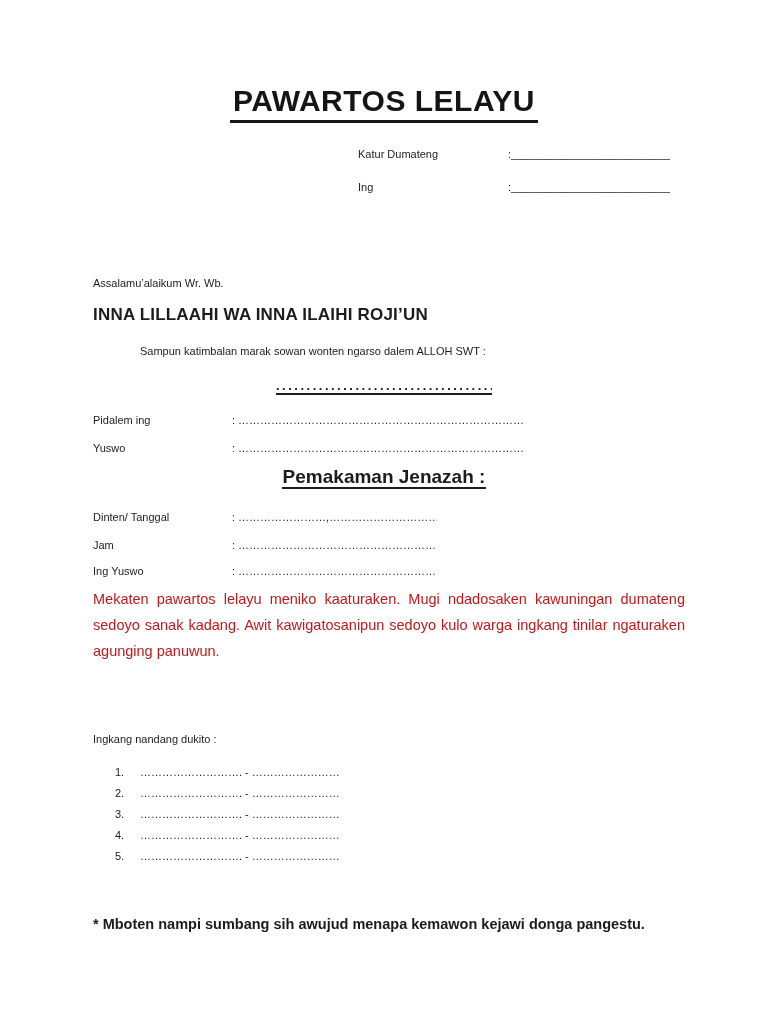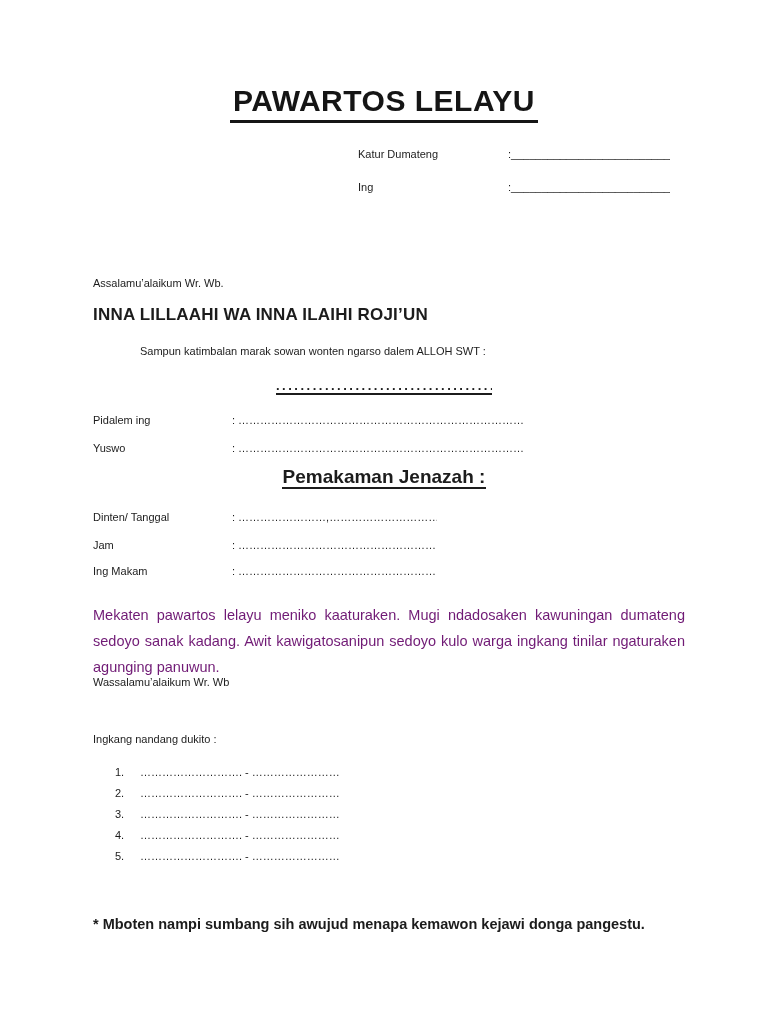--- a/index.html
+++ b/index.html
@@ -46,21 +46,21 @@
     display:inline-block;width:216px;overflow:hidden;white-space:nowrap;
     font-weight:700;font-size:13px;letter-spacing:2.5px;line-height:13px;
     border-bottom:2px solid #1c1c1c;padding-bottom:1px;color:#1c1c1c;
   }
   .burial-heading{
     display:inline-block;font-size:19px;font-weight:700;
     border-bottom:2px solid #1c1c1c;padding:0 1px 1px 1px;line-height:19px;
   }
   .paragraph{
     top:586px;left:93px;width:592px;
-    text-align:justify;font-size:14.5px;line-height:26px;color:#701a75;margin-top:16px;
+    text-align:justify;font-size:14.5px;line-height:26px;color:#b91c1c;
   }
   .mourner-num{left:115px;}
   .mourner-line{
     left:140px;max-width:200px;
     white-space:nowrap;overflow:hidden;
     display:inline-block;vertical-align:top;
   }
   .footnote{top:914px;left:93px;font-weight:700;font-size:14.5px;line-height:20px;}
 </style>
 </head>
@@ -97,26 +97,25 @@
   <div class="abs center-wrap" style="top:467px;">
     <span class="burial-heading">Pemakaman Jenazah :</span>
   </div>
 
   <div class="abs body-text field-label" style="top:507px;">Dinten/ Tanggal</div>
   <div class="abs body-text field-value w-short" style="top:507px;">: ……………………,………………………….</div>
 
   <div class="abs body-text field-label" style="top:535px;">Jam</div>
   <div class="abs body-text field-value w-short" style="top:535px;">: ………………………………………………………</div>
 
-  <div class="abs body-text field-label" style="top:561px;">Ing Makam</div>
+  <div class="abs body-text field-label" style="top:561px;">Ing Yuswo</div>
   <div class="abs body-text field-value w-short" style="top:561px;">: ……………………………………………………….</div>
 
   <div class="abs paragraph">Mekaten pawartos lelayu meniko kaaturaken. Mugi ndadosaken kawuningan dumateng sedoyo sanak kadang. Awit kawigatosanipun sedoyo kulo warga ingkang tinilar ngaturaken agunging panuwun.</div>
 
-  <div class="abs body-text" style="top:672px;left:93px;">Wassalamu’alaikum Wr. Wb</div>
 
   <div class="abs body-text" style="top:729px;left:93px;">Ingkang nandang dukito :</div>
 
   <div class="abs body-text mourner-num" style="top:762px;">1.</div>
   <div class="abs body-text mourner-line" style="top:762px;">………………………. - ………………………………</div>
 
   <div class="abs body-text mourner-num" style="top:783px;">2.</div>
   <div class="abs body-text mourner-line" style="top:783px;">………………………. - ………………………………</div>
 
   <div class="abs body-text mourner-num" style="top:804px;">3.</div>

